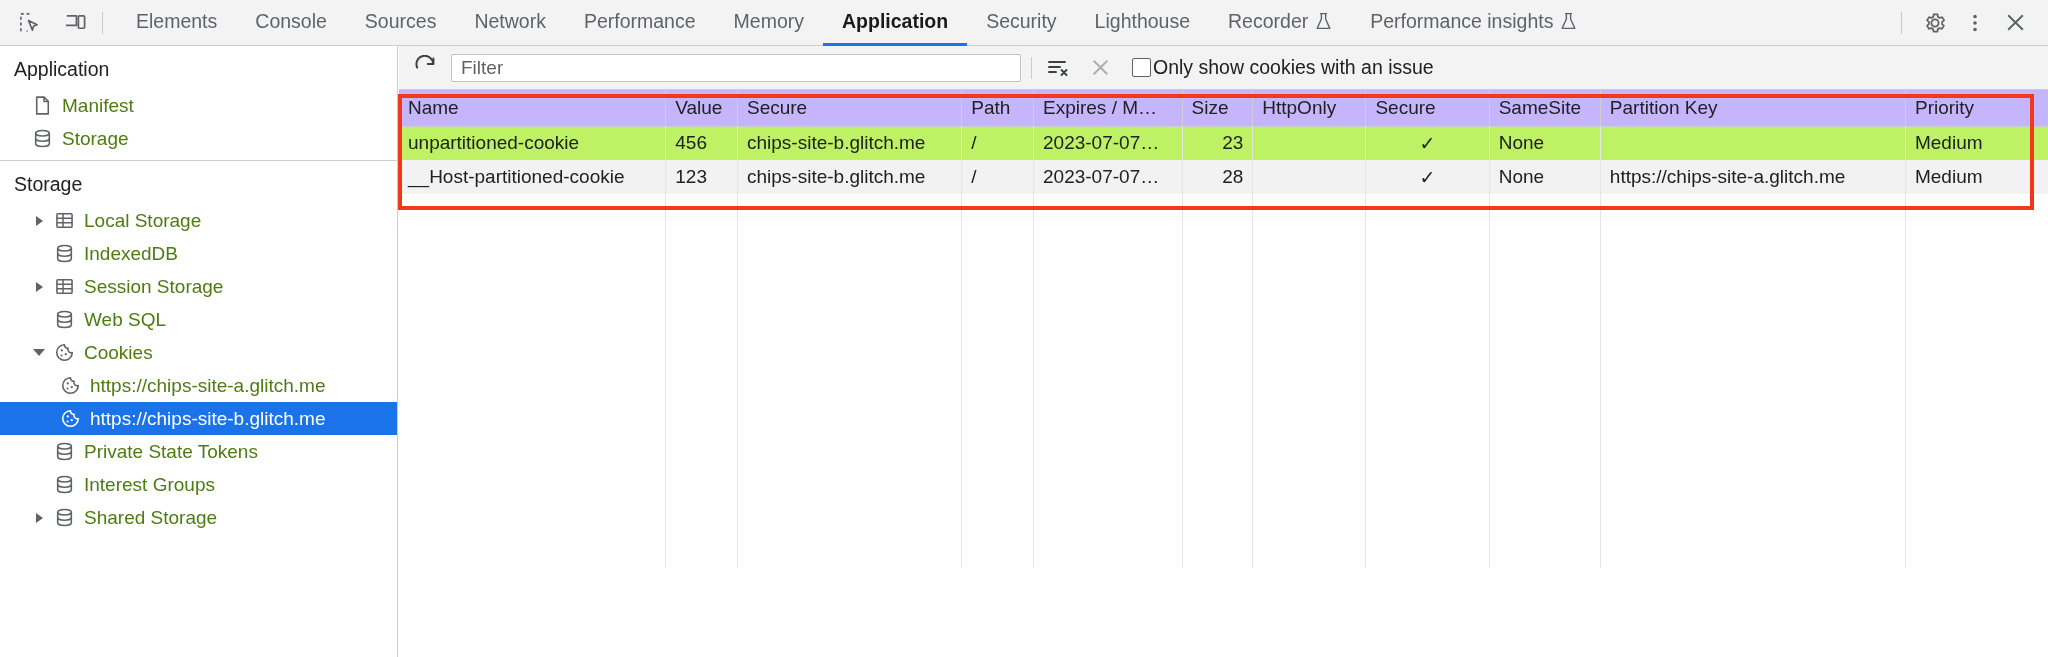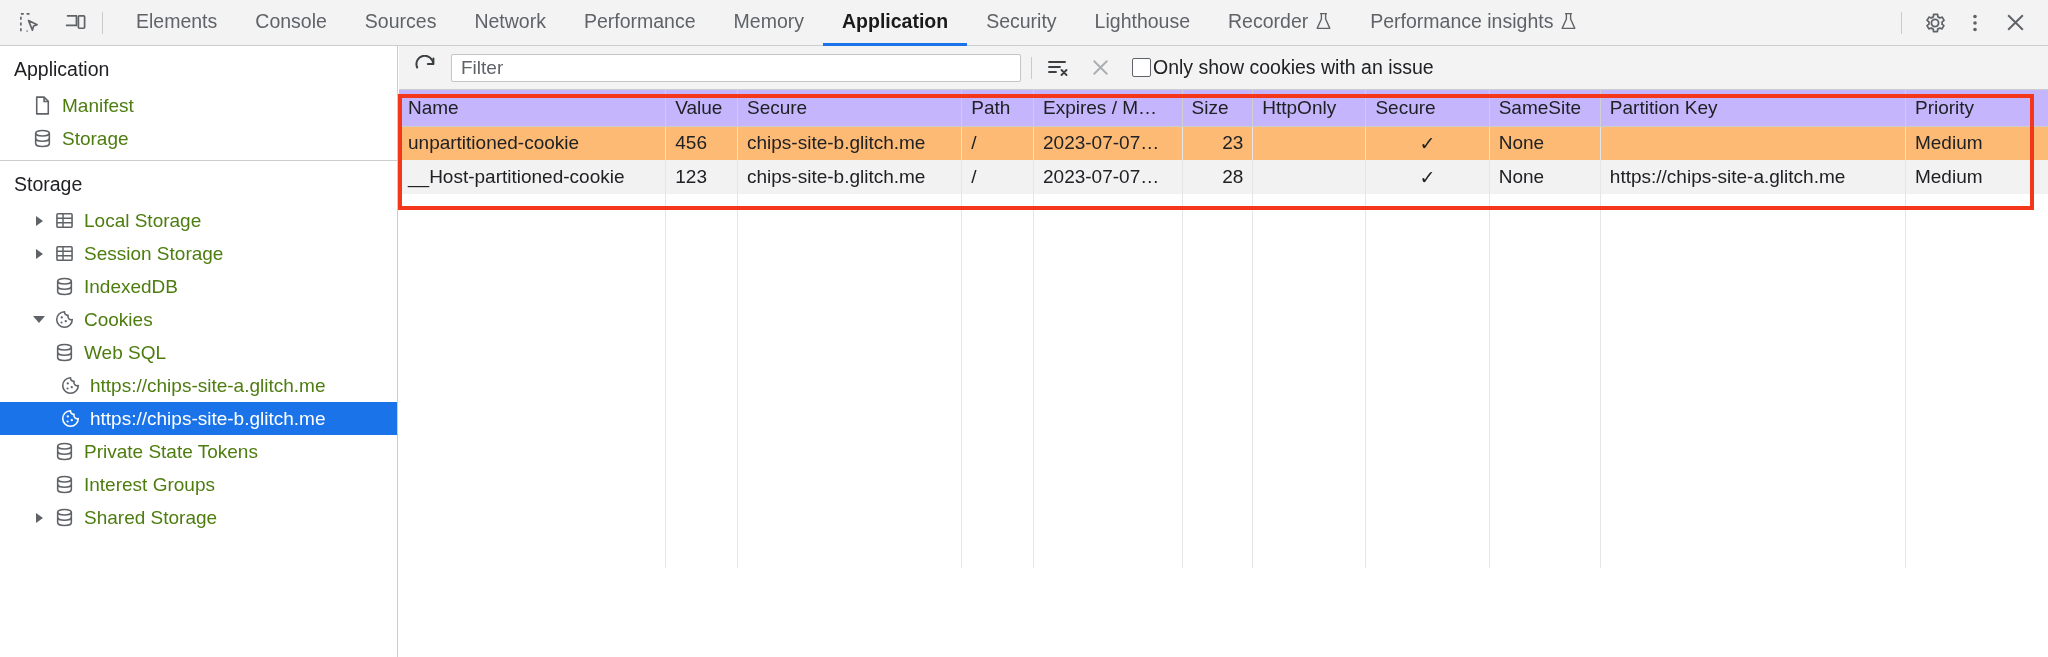--- a/index.html
+++ b/index.html
@@ -109,21 +109,21 @@
     background: #c4b5fd; font-weight: normal; font-size: 19px; color: #202124;
     text-align: left; height: 36px; padding: 0 9px;
     border-right: 1px solid #d0d0d0; border-bottom: 1px solid #cdcdcd;
     white-space: nowrap; overflow: hidden; text-overflow: ellipsis;
   }
   table.cookies td {
     font-size: 19px; color: #202124; height: 34px; padding: 0 9px;
     border-right: 1px solid #e6e6e6; white-space: nowrap;
     overflow: hidden; text-overflow: ellipsis;
   }
-  table.cookies tr.row-odd td { background: #fdba74; margin-top: 8px; }
+  table.cookies tr.row-odd td { background: #bef264; margin-top: 8px; }
   table.cookies tr.row-even td { background: #f2f2f2; }
   td.ta-right { text-align: right; }
   td.ta-center { text-align: center; }
   td.name-cell { padding-left: 34px; }
   .filler-row td { height: 34px; border-right: 1px solid #e6e6e6; background: #fff; }
 
   
   .redbox {
     position: absolute; left: 398px; top: 94px;
     width: 1636px; height: 116px;
@@ -259,20 +259,32 @@
       <span class="ticon">
         <svg width="21" height="21" viewBox="0 0 20 20">
           <rect x="2.8" y="3.6" width="14.4" height="12.8" rx="1" fill="none" stroke="#5f6368" stroke-width="1.5"></rect>
           <path d="M2.8 7.8h14.4M2.8 12.1h14.4M8.6 3.6v12.8" stroke="#5f6368" stroke-width="1.4"></path>
         </svg>
       </span>
       <span class="tlabel">Local Storage</span>
     </div>
 
     <div class="tree-row ind-1">
+      <span class="tw"></span>
+      <span class="ticon">
+        <svg width="21" height="21" viewBox="0 0 20 20">
+          <ellipse cx="10" cy="5" rx="6.5" ry="2.6" fill="none" stroke="#5f6368" stroke-width="1.5"></ellipse>
+          <path d="M3.5 5v10c0 1.4 2.9 2.6 6.5 2.6s6.5-1.2 6.5-2.6V5" fill="none" stroke="#5f6368" stroke-width="1.5"></path>
+          <path d="M3.5 10c0 1.4 2.9 2.6 6.5 2.6s6.5-1.2 6.5-2.6" fill="none" stroke="#5f6368" stroke-width="1.5"></path>
+        </svg>
+      </span>
+      <span class="tlabel">IndexedDB</span>
+    </div>
+
+    <div class="tree-row ind-1">
       <span class="tw">
           <span class="tri"></span>
         </span>
       <span class="ticon">
         <svg width="21" height="21" viewBox="0 0 20 20">
           <rect x="2.8" y="3.6" width="14.4" height="12.8" rx="1" fill="none" stroke="#5f6368" stroke-width="1.5"></rect>
           <path d="M2.8 7.8h14.4M2.8 12.1h14.4M8.6 3.6v12.8" stroke="#5f6368" stroke-width="1.4"></path>
         </svg>
       </span>
       <span class="tlabel">Session Storage</span>
@@ -280,48 +292,36 @@
 
     <div class="tree-row ind-1">
       <span class="tw"></span>
       <span class="ticon">
         <svg width="21" height="21" viewBox="0 0 20 20">
           <ellipse cx="10" cy="5" rx="6.5" ry="2.6" fill="none" stroke="#5f6368" stroke-width="1.5"></ellipse>
           <path d="M3.5 5v10c0 1.4 2.9 2.6 6.5 2.6s6.5-1.2 6.5-2.6V5" fill="none" stroke="#5f6368" stroke-width="1.5"></path>
           <path d="M3.5 10c0 1.4 2.9 2.6 6.5 2.6s6.5-1.2 6.5-2.6" fill="none" stroke="#5f6368" stroke-width="1.5"></path>
         </svg>
       </span>
-      <span class="tlabel">IndexedDB</span>
+      <span class="tlabel">Web SQL</span>
     </div>
 
     <div class="tree-row ind-1">
       <span class="tw">
           <span class="tri open"></span>
         </span>
       <span class="ticon">
         <svg width="21" height="21" viewBox="0 0 20 20">
           <path d="M10 2.6a7.4 7.4 0 107.4 7.4 3.1 3.1 0 01-4-4 3 3 0 01-3.4-3.4z" fill="none" stroke="#5f6368" stroke-width="1.5" stroke-linejoin="round"></path>
           <circle cx="7.4" cy="8" r="1.1" fill="#5f6368"></circle>
           <circle cx="11.2" cy="11.6" r="1.1" fill="#5f6368"></circle>
           <circle cx="7.2" cy="12.8" r="1" fill="#5f6368"></circle>
         </svg>
       </span>
       <span class="tlabel">Cookies</span>
-    </div>
-
-    <div class="tree-row ind-1">
-      <span class="tw"></span>
-      <span class="ticon">
-        <svg width="21" height="21" viewBox="0 0 20 20">
-          <ellipse cx="10" cy="5" rx="6.5" ry="2.6" fill="none" stroke="#5f6368" stroke-width="1.5"></ellipse>
-          <path d="M3.5 5v10c0 1.4 2.9 2.6 6.5 2.6s6.5-1.2 6.5-2.6V5" fill="none" stroke="#5f6368" stroke-width="1.5"></path>
-          <path d="M3.5 10c0 1.4 2.9 2.6 6.5 2.6s6.5-1.2 6.5-2.6" fill="none" stroke="#5f6368" stroke-width="1.5"></path>
-        </svg>
-      </span>
-      <span class="tlabel">Web SQL</span>
     </div>
 
     <div class="tree-row ind-2">
       <span class="ticon">
         <svg width="21" height="21" viewBox="0 0 20 20">
           <path d="M10 2.6a7.4 7.4 0 107.4 7.4 3.1 3.1 0 01-4-4 3 3 0 01-3.4-3.4z" fill="none" stroke="#5f6368" stroke-width="1.5" stroke-linejoin="round"></path>
           <circle cx="7.4" cy="8" r="1.1" fill="#5f6368"></circle>
           <circle cx="11.2" cy="11.6" r="1.1" fill="#5f6368"></circle>
           <circle cx="7.2" cy="12.8" r="1" fill="#5f6368"></circle>
         </svg>

